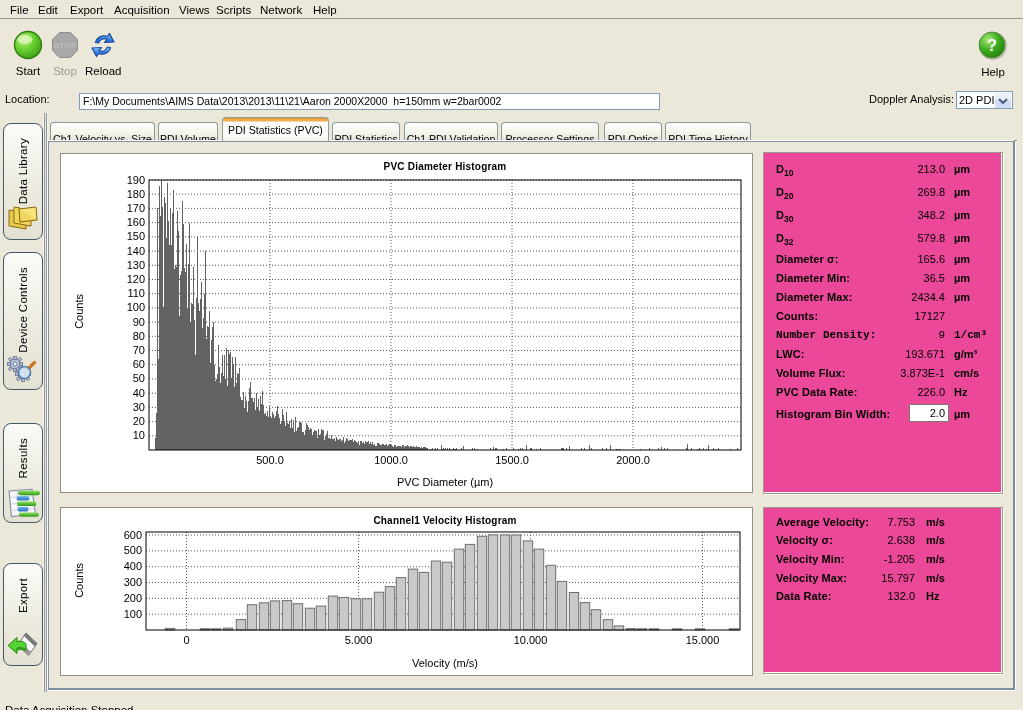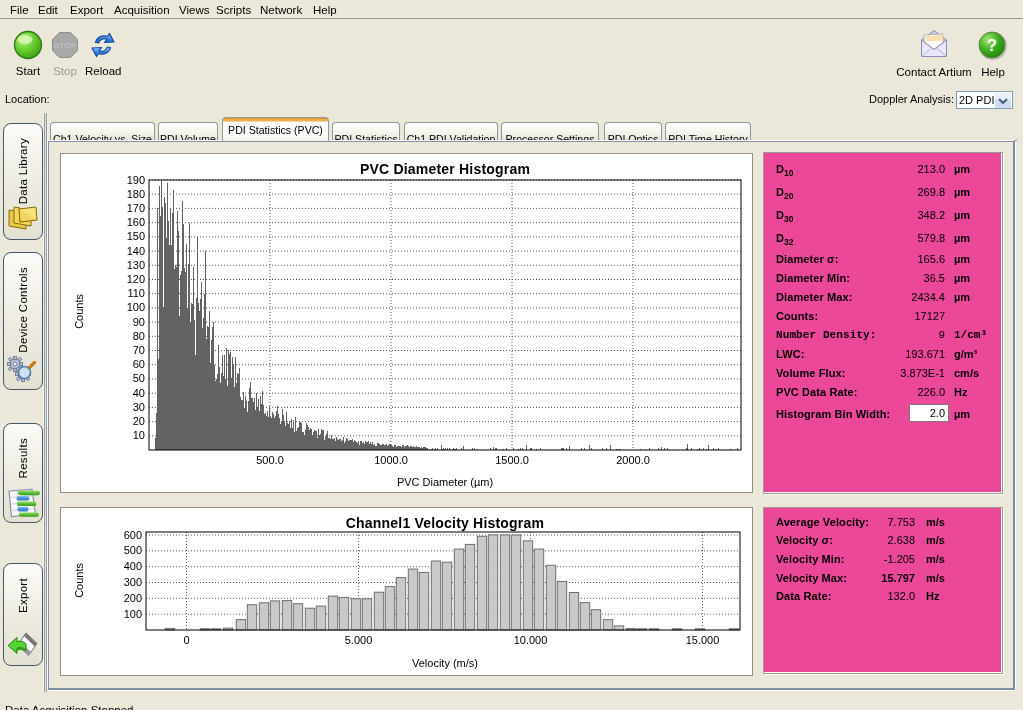--- a/index.html
+++ b/index.html
@@ -22,21 +22,21 @@
 
 #tabs{position:absolute;left:46px;top:116px;width:972px;height:25px;}
 .tab{position:absolute;top:6px;height:19px;background:linear-gradient(180deg,#fefefe,#f3f2ea 60%,#e4e2d2);border:1px solid #8a9a9b;border-bottom:none;border-radius:4px 4px 0 0;font-size:10.6px;text-align:center;padding-top:10px;white-space:nowrap;overflow:hidden;}
 .tab.active{top:1px;height:24px;background:linear-gradient(180deg,#e9942c 0 1px,#f5ae47 1px 3px,#ecd6b0 3px 4px,#fdfdfb 4px 17px,#f0efe6);border-color:#919b9c;padding-top:6px;z-index:5;}
 #tabline{position:absolute;left:46px;top:140px;width:971px;height:1px;background:#919b9c;}
 
 #page{position:absolute;left:48px;top:141px;width:967px;height:549px;background:#ebe8da;border:1px solid #8193a6;border-right:2px solid #7d8e9e;border-bottom:2px solid #7d8e9e;box-shadow:-1px -1px 0 #fdfdfb, 1px 1px 0 #fdfdfb;}
 
 .cpanel{position:absolute;background:#fff;border:1px solid #928f82;}
 .spanel{position:absolute;background:#ec4899;border:1px solid #9c9a8c;box-shadow:inset -1px -1px 0 #fdfdf6,1px 1px 0 #fdfdf6;}
-.chart-title{position:absolute;left:88px;width:592px;text-align:center;font-weight:bold;font-size:14px;letter-spacing:0.2px;}
+.chart-title{position:absolute;left:88px;width:592px;text-align:center;font-weight:bold;font-size:10px;letter-spacing:0.2px;}
 .ylab{position:absolute;writing-mode:vertical-rl;transform:rotate(180deg);font-size:11px;}
 .xlab{position:absolute;left:88px;width:592px;text-align:center;font-size:11px;}
 svg text{font-family:"Liberation Sans",sans-serif;font-size:11px;fill:#000;}
 .grid line{stroke:#555;stroke-width:1;stroke-dasharray:1 2;}
 .frame{fill:none;stroke:#000;stroke-width:1;}
 
 .srow{position:absolute;left:12px;width:216px;height:16px;font-size:11px;}
 .srow b{position:absolute;left:0;font-weight:bold;letter-spacing:0.1px;}
 .srow .val{position:absolute;right:47px;top:0;width:90px;text-align:right;}
 .srow .unit{position:absolute;left:178px;font-weight:bold;}
@@ -76,43 +76,36 @@
 <stop offset="0" stop-color="#9ed4f8"></stop>
             <stop offset="0.5" stop-color="#3f8ee8"></stop>
             <stop offset="1" stop-color="#1a5fc8"></stop>
           </linearGradient>
         </defs>
 <g stroke="#1648a0" stroke-width="1.2" fill="url(#bg1)" stroke-linejoin="round">
 <path d="M9.5 13.5 C10.5 8.5 16.5 5.5 21.5 7.5 L23.5 4.5 L28 13 L18.5 13.5 L21 10.2 C17.5 8.8 13.5 10.5 12.8 14 Z"></path>
 <path d="M24.5 18.5 C23.5 23.5 17.5 26.5 12.5 24.5 L10.5 27.5 L6 19 L15.5 18.5 L13 21.8 C16.5 23.2 20.5 21.5 21.2 18 Z"></path>
 </g>
 </svg><div style="margin-top:2px">Reload</div></div>
-    <div class="tbtn" style="left:889px;top:7px;width:90px;"><svg width="36" height="36" viewBox="0 0 36 36">
-<path d="M5.5 13 L18 3.5 L30.5 13 L18 22 Z" fill="#c8c8ea" stroke="#8a8ab8" stroke-width="1"></path>
-<path d="M8.5 7.5 L27.5 7.5 L27.5 24 L8.5 24 Z" fill="#fdfdf5" stroke="#aaa" stroke-width="0.8" transform="rotate(-4 18 16)"></path>
-<path d="M9.5 9 L26.5 8 L27 13.5 L10 14.5 Z" fill="#f8dfae"></path>
-<path d="M5.5 13 L18 22.5 L30.5 13 L30.5 29.5 L5.5 29.5 Z" fill="#e8e8fa" stroke="#8a8ab8" stroke-width="1"></path>
-<path d="M5.5 29.5 L15 21.5 M30.5 29.5 L21 21.5" fill="none" stroke="#b0b0d8" stroke-width="1"></path>
-<path d="M5.5 13 L18 22.5 L30.5 13" fill="none" stroke="#9a9ac8" stroke-width="1"></path>
-</svg><div style="margin-top:1px;white-space:nowrap;">Contact Artium</div></div>
     <div class="tbtn" style="left:976px;top:10px;width:34px;"><svg width="32" height="32" viewBox="0 0 32 32">
 <defs>
           <radialGradient id="hg" cx="0.35" cy="0.3" r="0.8">
 <stop offset="0" stop-color="#a8e87a"></stop>
             <stop offset="0.5" stop-color="#3fae1f"></stop>
             <stop offset="1" stop-color="#1f7a0a"></stop>
           </radialGradient>
         </defs>
 <circle cx="16" cy="16" r="14" fill="#9a9a8a" opacity="0.55"></circle>
 <circle cx="15" cy="15" r="13" fill="url(#hg)" stroke="#5a8a4a" stroke-width="1"></circle>
 <text x="15" y="21" text-anchor="middle" style="fill:#fff;font-size:17px;font-weight:bold;">?</text>
 </svg><div style="margin-top:2px">Help</div></div>
   </div>
 <div id="locrow">
     <span class="abs" style="left:5px;top:8px;">Location:</span>
+    <div class="xpinput" style="left:79px;top:8px;width:581px;height:16.5px;">F:\My Documents\AIMS Data\2013\2013\11\21\Aaron 2000X2000&nbsp; h=150mm w=2bar0002</div>
     <span class="abs" style="left:869px;top:8px;">Doppler Analysis:</span>
     <div class="xpinput" style="left:956px;top:6px;width:57px;height:18px;padding:2px 2px;font-size:11px;">2D PDI<svg width="16" height="16" viewBox="0 0 16 16" style="position:absolute;right:1px;top:1px;">
 <rect x="0" y="0" width="16" height="16" rx="2" fill="#cfdcf3"></rect>
 <rect x="0" y="0" width="16" height="7" rx="2" fill="#e8f0fc"></rect>
 <path d="M4 6 L8 10 L12 6" fill="none" stroke="#4d6185" stroke-width="2.2"></path>
 </svg></div>
   </div>
 <div id="sidebar"></div>
 <div id="sideline"></div>
 <div class="sbtn" style="top:123px;height:117px;">
@@ -411,21 +404,21 @@
         <span class="val" style="right:77px;">2.638</span>
         <span class="unit" style="left:150px;">m/s</span>
       </div>
       <div class="srow" style="top:45px;">
         <b style="top:0px;">Velocity Min:</b>
         <span class="val" style="right:77px;">-1.205</span>
         <span class="unit" style="left:150px;">m/s</span>
       </div>
       <div class="srow" style="top:64px;">
         <b style="top:0px;">Velocity Max:</b>
-        <span class="val" style="right:77px;font-weight:bold;">15.797</span>
+        <span class="val" style="right:77px;">15.797</span>
         <span class="unit" style="left:150px;">m/s</span>
       </div>
       <div class="srow" style="top:82px;">
         <b style="top:0px;">Data Rate:</b>
         <span class="val" style="right:77px;">132.0</span>
         <span class="unit" style="left:150px;">Hz</span>
       </div>
     </div>
   </div>
 <div id="statusbar">Data Acquisition Stopped</div>

